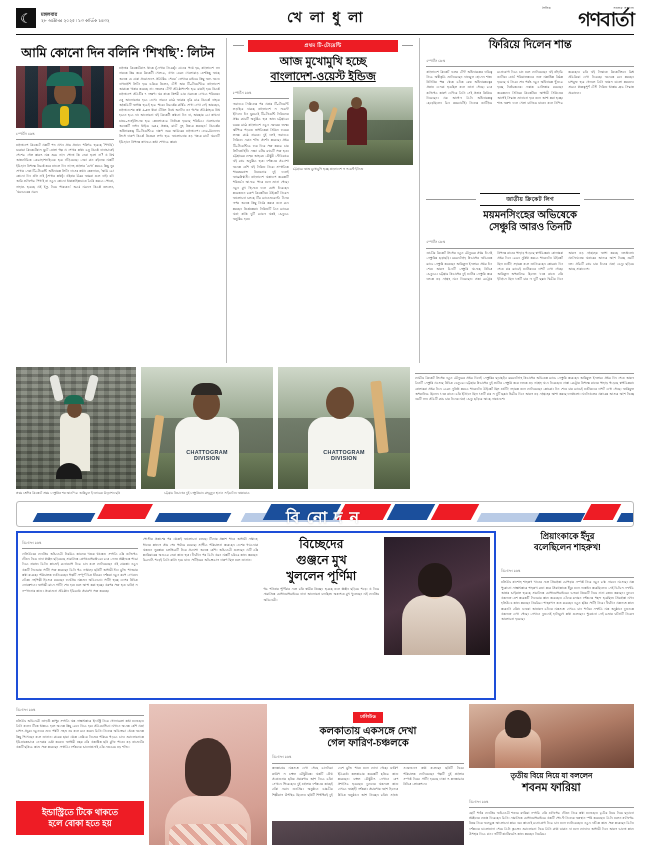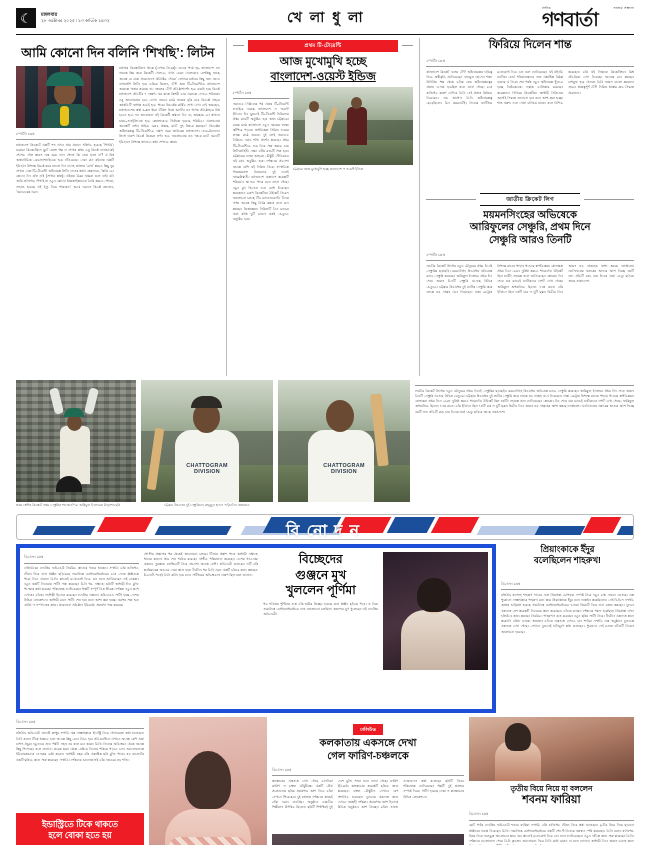--- a/index.html
+++ b/index.html
@@ -16,21 +16,21 @@
   .masthead { display:flex; align-items:center; justify-content:space-between;
               padding:6px 16px 2px 16px; }
   .date-block { display:flex; align-items:center; gap:5px; }
   .date-logo { width:20px; height:20px; background:#111; color:#fff;
                display:flex; align-items:center; justify-content:center;
                font-size:13px; line-height:1; }
   .date-text { font-size:4.4px; line-height:1.5; color:#222; }
   .date-text .dow { font-weight:bold; font-size:4.8px; display:block; }
   .section-title { font-size:14px; font-weight:bold; letter-spacing:2px;
                    color:#111;text-align:center; }
-  .paper-logo { text-align:left; }
+  .paper-logo { text-align:right; }
   .paper-logo .sub { font-size:3px; letter-spacing:.5px; color:#333;
                      display:flex; justify-content:space-between; width:92px;
                      margin:0 0 0 auto; }
   .paper-logo .name { font-size:19px; font-weight:bold; letter-spacing:-1px;
                       color:#111; line-height:.95; }
   .rule-top { height:1.4px; background:#111; margin:2px 16px 0 16px; }
 
   
   .sports { display:flex; padding:0 16px; gap:6px; margin-top:3px; }
   .col-left  { width:212px; }
@@ -88,21 +88,21 @@
                 background:#fff; }
   .slash { position:absolute; height:9px; transform:skewX(-28deg); }
   .ent-word { position:absolute; left:0; right:0; top:3px; text-align:center;
               font-size:16px; font-weight:bold; color:#fff;
               text-shadow:0 0 2px rgba(0,0,0,.25); letter-spacing:5px;
               z-index:5; }
   .ent-word span { padding:0 1px; }
 
   
   .ent { display:flex; padding:0 16px; gap:5px; margin-top:4px; }
-  .ent-box { border:4px solid #1d4ed8; padding:4px; display:flex; gap:5px; }
+  .ent-box { border:2px solid #1d4ed8; padding:4px; display:flex; gap:5px; }
 
   .purple-photo { background:linear-gradient(160deg,#2a1e2a 0%,#4a3340 50%,#1d1418 100%); }
   .pink-photo   { background:linear-gradient(170deg,#e8c4bb 0%,#d59f93 55%,#a4695c 100%); }
   .group-photo  { background:linear-gradient(170deg,#5a4a52 0%,#3b3038 60%,#241d22 100%); }
   .sari-photo   { background:linear-gradient(165deg,#d8b4a0 0%,#b07c66 50%,#6d4436 100%); }
   .red-box { background:#ee1c25; color:#fff; text-align:center;
              font-weight:bold; font-size:8.4px; line-height:1.3; padding:6px 3px; }
 
   .mini-banner { background:#ed1c24; color:#fff; font-size:4.6px; font-weight:bold;
                  display:inline-block; padding:1.5px 7px; }
@@ -194,21 +194,20 @@
       <h1 class="hl hl-lg" style="margin-bottom:3px;">ফিরিয়ে দিলেন শান্ত</h1>
       <div class="byline">স্পোর্টস ডেস্ক</div>
       <div class="body-txt cols3" style="height:118px;overflow:hidden;">বাংলাদেশ ক্রিকেট দলের টেস্ট অধিনায়কের দায়িত্ব নিতে অস্বীকৃতি জানিয়েছেন নাজমুল হোসেন শান্ত। বিসিবির পক্ষ থেকে তাঁকে ফের অধিনায়কত্বের প্রস্তাব দেওয়া হয়েছিল বলে জানা গেছে। তবে ব্যক্তিগত কারণ দেখিয়ে তিনি সেই প্রস্তাব ফিরিয়ে দিয়েছেন। এর আগেও তিনি অধিনায়কত্ব ছেড়েছিলেন তিন ফরম্যাটেই। নিজের ব্যাটিংয়ে মনোযোগ দিতে চান বলে জানিয়েছেন এই বাঁহাতি ব্যাটার। বোর্ড পরিচালকদের সঙ্গে একাধিক বৈঠক হয়েছে এ নিয়ে। শেষ পর্যন্ত নতুন অধিনায়ক খুঁজতে হচ্ছে নির্বাচকদের। সম্ভাব্য তালিকায় রয়েছেন কয়েকজন সিনিয়র ক্রিকেটার। আগামী সিরিজের আগেই সিদ্ধান্ত জানানো হবে বলে আশা করা হচ্ছে। শান্ত অবশ্য দলে খেলা চালিয়ে যাবেন বলে নিশ্চিত করেছেন। তাঁর এই সিদ্ধান্তে ক্রিকেটাঙ্গনে মিশ্র প্রতিক্রিয়া দেখা দিয়েছে। অনেকে মনে করছেন চাপমুক্ত হয়ে খেললে তিনি আরও ভালো করবেন। সামনে গুরুত্বপূর্ণ টেস্ট সিরিজ থাকায় দ্রুত সিদ্ধান্ত প্রয়োজন।</div>
 
       <div class="banner-wrap" style="margin-top:5px;">
         <div class="dash"></div>
         <div class="red-banner" style="flex:0 0 100px;background:#fff;color:#111;border-top:1px solid #111;border-bottom:1px solid #111;font-size:5.6px;padding:1px 0;">জাতীয় ক্রিকেট লিগ</div>
         <div class="dash"></div>
       </div>
       <h1 class="hl hl-md">ময়মনসিংহের অভিষেকে</h1>
-      <h1 class="hl hl-md">আরিফুলের সেঞ্চুরি, প্রথম দিনে</h1>
       <h1 class="hl hl-md" style="margin-bottom:3px;">সেঞ্চুরি আরও তিনটি</h1>
       <div class="byline">স্পোর্টস ডেস্ক</div>
       <div class="body-txt cols3" style="height:112px;overflow:hidden;">জাতীয় ক্রিকেট লিগের নতুন মৌসুমের প্রথম দিনেই সেঞ্চুরির ছড়াছড়ি। ময়মনসিংহ বিভাগের অভিষেক ম্যাচে সেঞ্চুরি করেছেন আরিফুল ইসলাম। প্রথম দিন শেষে আরও তিনটি সেঞ্চুরি এসেছে বিভিন্ন ভেন্যুতে। চট্টগ্রাম বিভাগের দুই ব্যাটার সেঞ্চুরি করে দলকে বড় সংগ্রহ এনে দিয়েছেন। ঢাকা মেট্রোর বিপক্ষে রানের পাহাড় গড়েছে স্বাগতিকরা। বোলাররা প্রথম দিনে তেমন সুবিধা করতে পারেননি। উইকেট ছিল ব্যাটিং সহায়ক বলে জানিয়েছেন কোচরা। দিন শেষে চার ম্যাচেই ব্যাটারদের দাপট দেখা গেছে। আরিফুল অপরাজিত ছিলেন ১৩৫ রানে। তাঁর ইনিংসে ছিল ১৪টি চার ও দুটি ছক্কা। দ্বিতীয় দিনে আরও বড় সংগ্রহের আশা করছে দলগুলো। এনসিএলের এবারের আসরে অংশ নিচ্ছে নয়টি দল। প্রতিটি ম্যাচ চার দিনের এবং ভেন্যু ছড়িয়ে আছে সারাদেশে।</div>
     </div>
   </div>
 
   <div style="display:flex;gap:5px;padding:4px 16px 0 16px;">
     <div style="width:120px;">
       <div class="photo stadium" style="height:122px;">
         <div class="ph-inner">

